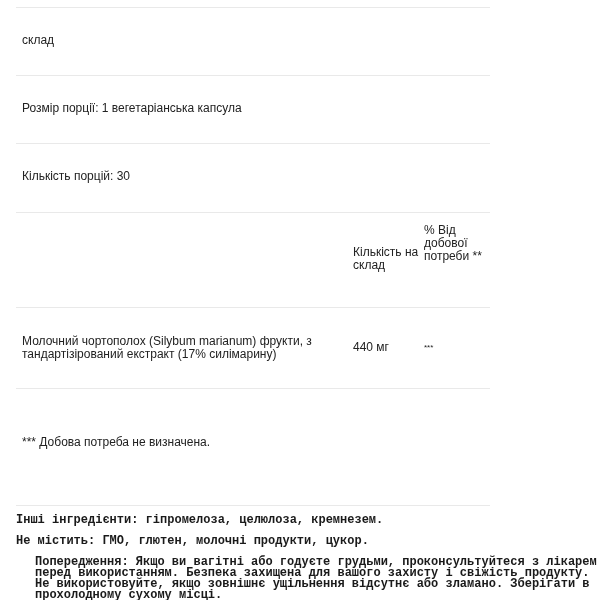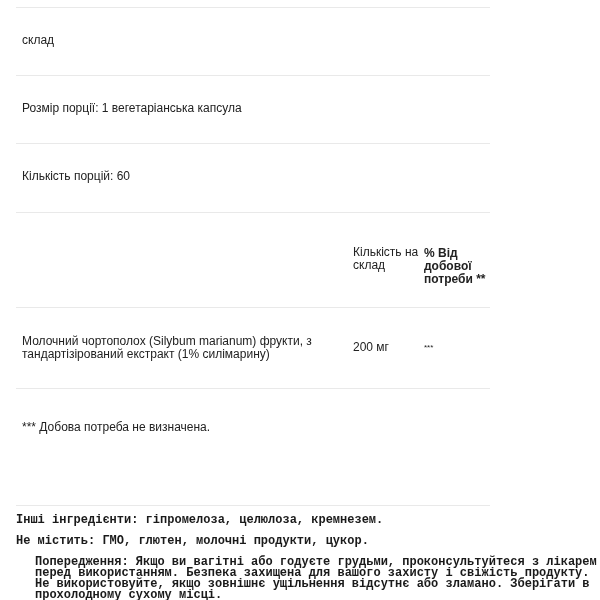--- a/index.html
+++ b/index.html
@@ -17,38 +17,38 @@
   <div class="hline" style="top:7px;"></div>
 
   <div class="txt" style="left:22px; top:34px;">склад</div>
 
   <div class="hline" style="top:75px;"></div>
 
   <div class="txt" style="left:22px; top:102px;">Розмір порції: 1 вегетаріанська капсула</div>
 
   <div class="hline" style="top:143px;"></div>
 
-  <div class="txt" style="left:22px; top:170px;">Кількість порцій: 60</div>
+  <div class="txt" style="left:22px; top:170px;">Кількість порцій: 30</div>
 
   <div class="hline" style="top:212px;"></div>
 
   <div class="txt" style="left:353px; top:246px; width:66px;">Кількість на склад</div>
-  <div class="txt" style="left:424px; top:247px; width:62px;font-weight:bold;">% Від добової потреби **</div>
+  <div class="txt" style="left:424px; top:224px; width:62px;">% Від добової потреби **</div>
 
   <div class="hline" style="top:307px;"></div>
 
   <div>
-    <div class="txt" style="left:22px; top:335px; width:300px;">Молочний чортополох (Silybum marianum) фрукти, з тандартізірований екстракт (1% силімарину)</div>
-    <div class="txt" style="left:353px; top:341px;">200 мг</div>
+    <div class="txt" style="left:22px; top:335px; width:300px;">Молочний чортополох (Silybum marianum) фрукти, з тандартізірований екстракт (17% силімарину)</div>
+    <div class="txt" style="left:353px; top:341px;">440 мг</div>
     <div class="txt" style="left:424px; top:341px; font-size:8px;">***</div>
   </div>
 
   <div class="hline" style="top:388px;"></div>
 
-  <div class="txt" style="left:22px; top:421px;">*** Добова потреба не визначена.</div>
+  <div class="txt" style="left:22px; top:436px;">*** Добова потреба не визначена.</div>
 
   <div class="hline" style="top:505px;"></div>
 </div>
 
 <div>
   <div class="bold" style="top:515px;">Інші інгредієнти: гіпромелоза, целюлоза, кремнезем.</div>
   <div class="bold" style="top:536px;">Не містить: ГМО, глютен, молочні продукти, цукор.</div>
   <div class="bold" style="top:557px;margin-left:19px;">Попередження: Якщо ви вагітні або годуєте грудьми, проконсультуйтеся з лікарем перед використанням. Безпека захищена для вашого захисту і свіжість продукту. Не використовуйте, якщо зовнішнє ущільнення відсутнє або зламано. Зберігати в прохолодному сухому місці.</div>
 </div>
 

